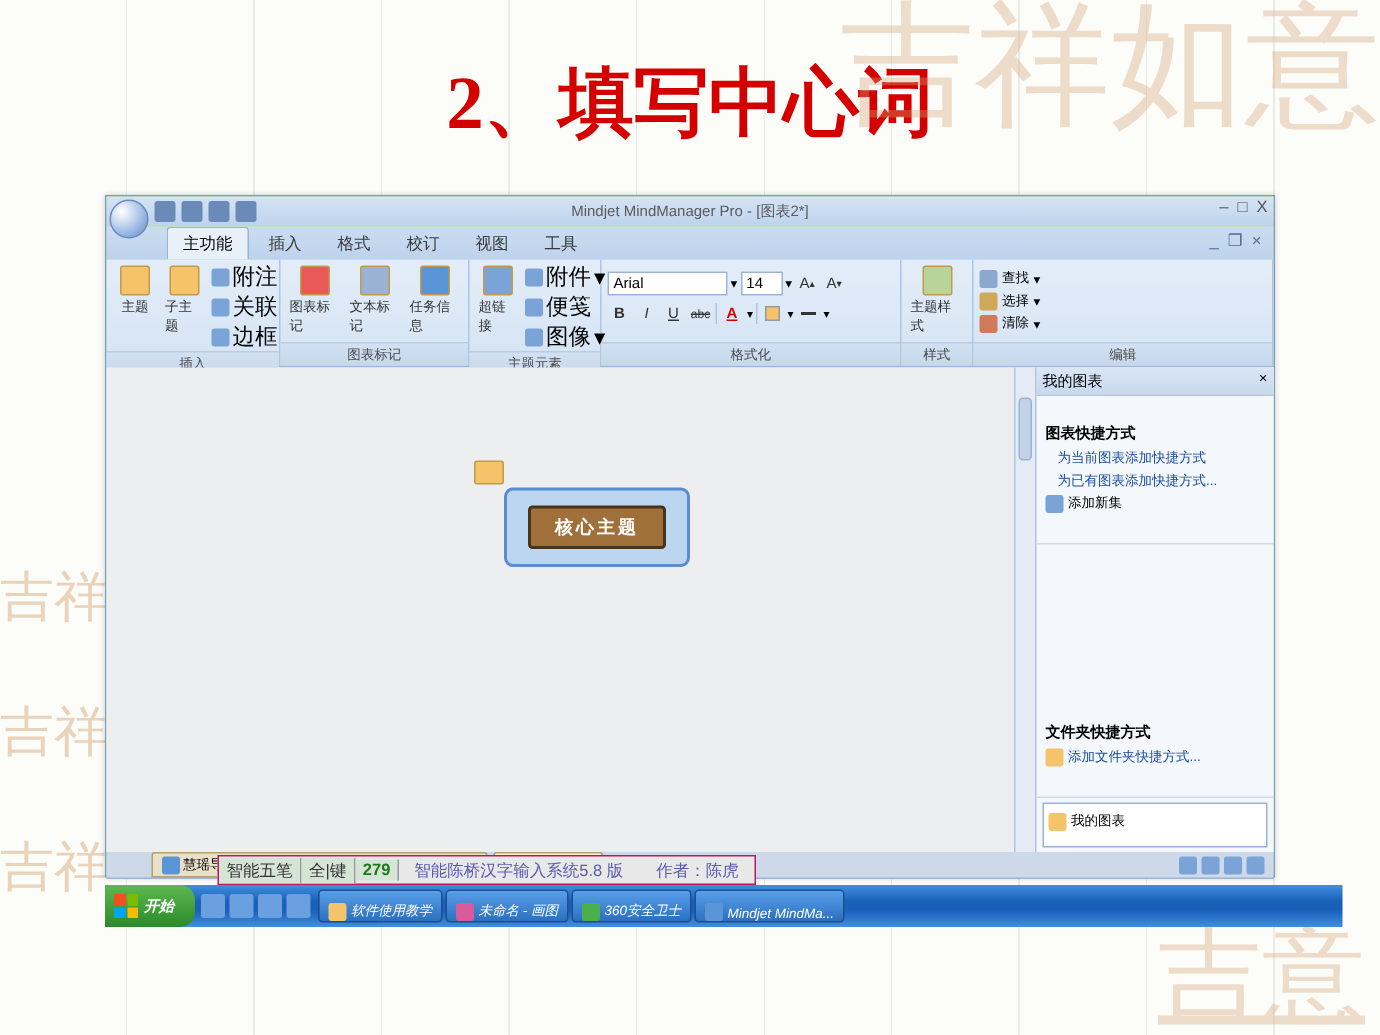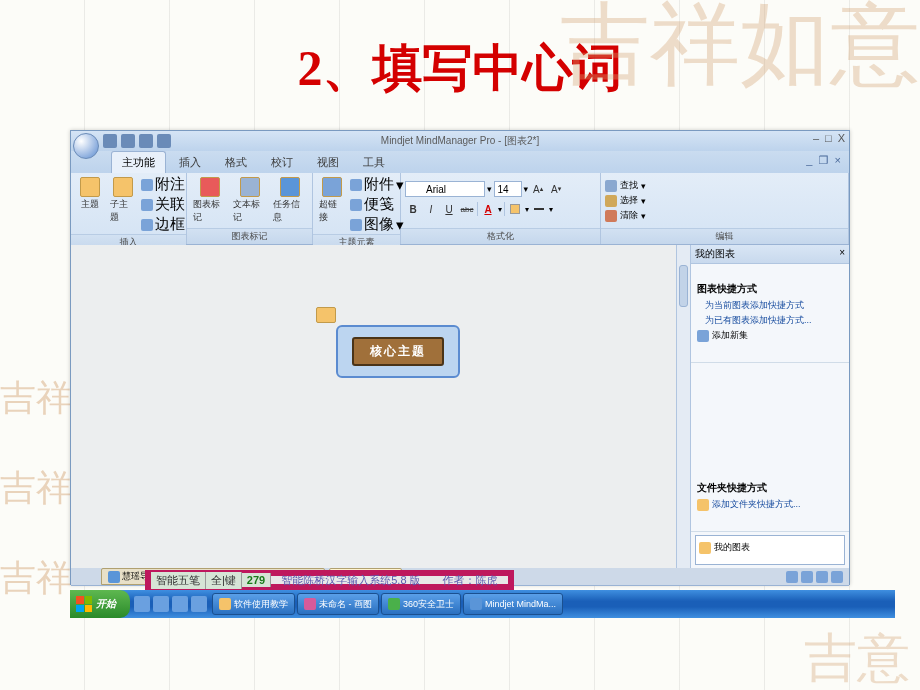--- a/index.html
+++ b/index.html
@@ -9,21 +9,21 @@
 .grid { position: absolute; inset: 0; background-image:
   repeating-linear-gradient(to right, transparent 0, transparent 84px, rgba(0,0,0,0.07) 84px, rgba(0,0,0,0.07) 85px);
 }
 
 
 .seal { position: absolute; color: #d4a373; opacity: 0.45; font-family: KaiTi, serif; line-height: 1; }
 .seal.big { right: 0; top: 0; font-size: 90px; opacity: 0.35; }
 .seal.s1 { left: 0; top: 380px; font-size: 36px; }
 .seal.s2 { left: 0; top: 470px; font-size: 36px; }
 .seal.s3 { left: 0; top: 560px; font-size: 36px; }
-.seal.s4 { right: 10px; bottom: 5px; font-size: 53px; opacity: 0.35; }
+.seal.s4 { right: 10px; bottom: 5px; font-size: 69px; opacity: 0.35; text-decoration: underline; }
 
 .slide-title { text-align: center; font-size: 50px; color: #d40000; font-weight: bold; margin-top: 35px; font-family: SimSun, serif; }
 
 
 .app-window { position: absolute; left: 70px; top: 130px; width: 780px; height: 455px; background: #bef264; border: 1px solid #7a9ac0; box-shadow: 0 0 4px rgba(0,0,0,0.2); }
 
 .titlebar { height: 20px; background: linear-gradient(#d5e4f5,#bdd3ec); display: flex; align-items: center; font-size: 10px; color: #3a3a3a; position: relative; }
 .office-btn { width: 26px; height: 26px; position: absolute; left: 2px; top: 2px; border-radius: 50%; background: radial-gradient(circle at 30% 30%, #fff, #5b8bd0); border: 1px solid #6a8bb8; z-index: 5; }
 .qat { margin-left: 32px; display: flex; gap: 4px; }
 .qat-icon { width: 14px; height: 14px; background: #6a8bb8; border-radius: 2px; }
@@ -44,21 +44,21 @@
 .rb-btn { display: flex; flex-direction: column; align-items: center; gap: 1px; padding: 2px; font-size: 9px; color: #333; min-width: 30px; }
 .rb-btn.big { min-width: 36px; }
 .rb-icon { width: 20px; height: 20px; background: #f5c36a; border: 1px solid #c29a4a; border-radius: 2px; }
 .rb-icon.lg { width: 26px; height: 26px; }
 .rb-col { display: flex; flex-direction: column; font-size: 15px; gap: 1px; }
 .rb-col .row { display: flex; align-items: center; gap: 2px; white-space: nowrap; }
 .mini-icon { width: 12px; height: 12px; background: #7aa3d8; border-radius: 2px; display: inline-block; }
 
 
 .fmt-row { display: flex; align-items: center; gap: 2px; }
-.font-name { width: 80px; height: 16px; background: #fff; border: 1px solid #9ab3d4; font-size: 10px; padding: 0 20px; display: flex; align-items: center; }
+.font-name { width: 80px; height: 16px; background: #fff; border: 1px solid #9ab3d4; font-size: 10px; padding: 0 3px; display: flex; align-items: center; }
 .font-size { width: 28px; height: 16px; background: #fff; border: 1px solid #9ab3d4; font-size: 10px; padding: 0 3px; display: flex; align-items: center; }
 .fmt-btn { width: 16px; height: 16px; border: 1px solid transparent; display: flex; align-items: center; justify-content: center; font-size: 10px; color: #333; }
 .sep { width: 1px; height: 14px; background: #b0c5e0; }
 
 .editrow { display:flex; align-items:center; gap:3px; font-size:9px; white-space:nowrap; }
 
 
 .workspace { display: flex; height: 323px; background: #edf2f8; }
 .canvas-area { flex: 1; background: #eceeef; position: relative; border-right: 1px solid #b0c5e0; }
 .right-panel { width: 158px; background: #f4f7fb; font-size: 10px; display: flex; flex-direction: column; }
@@ -75,34 +75,34 @@
 .topic-node { border: 2px solid #4a3418; background: #a0703a; color: #fff; font-size: 12px; padding: 4px 16px; border-radius: 3px; font-weight: bold; letter-spacing: 2px; }
 .topic-tag { position: absolute; left: -20px; top: -18px; width: 20px; height: 16px; background: #f5c36a; border: 1px solid #c29a4a; border-radius: 2px; }
 
 
 .doc-tabs { height: 18px; background: #cdd9e8; border-bottom: 1px solid #9ab3d4; display: flex; align-items: center; font-size: 9px; padding-left: 30px; gap: 4px; position: relative; }
 .doc-tab { background: #e8e0c8; border: 1px solid #b0a070; padding: 1px 6px; border-radius: 2px 2px 0 0; display: flex; align-items: center; gap: 2px; }
 .doc-tab.active { background: #fff4d0; }
 .tab-close { color: #a04040; font-size: 8px; }
 
 
-.ime-bar { position: absolute; left: 145px; top: 570px; height: 20px; display: flex; align-items: center; font-size: 11px; background: #e8e8e8; border: 6px solid #be185d; }
+.ime-bar { position: absolute; left: 145px; top: 570px; height: 20px; display: flex; align-items: center; font-size: 11px; background: #e8e8e8; border: 1px solid #be185d; }
 .ime-part { padding: 1px 5px; border-right: 1px solid #999; color: #333; background: #d6e4d6; }
 .ime-part.num { color: #1a7a1a; font-weight: bold; }
 .ime-text { padding: 1px 10px; color: #5a5ab0; }
 
 
 .taskbar { position: absolute; left: 70px; top: 590px; width: 825px; height: 28px; background: linear-gradient(#3f8fe0, #1a5fb8 40%, #1a5fb8 60%, #3f8fe0); display: flex; align-items: center; font-size: 10px; color: #fff; }
 .start-btn { height: 28px; padding: 0 14px 0 6px; background: linear-gradient(#5eb850, #2a8a2a); border-radius: 0 10px 10px 0; display: flex; align-items: center; gap: 4px; font-weight: bold; font-style: italic; }
 .win-flag { width: 16px; height: 16px; display: grid; grid-template: 1fr 1fr / 1fr 1fr; gap: 1px; }
 .win-flag div:nth-child(1){background:#f25022;} .win-flag div:nth-child(2){background:#7fba00;}
 .win-flag div:nth-child(3){background:#00a4ef;} .win-flag div:nth-child(4){background:#ffb900;}
 .ql { display: flex; gap: 3px; margin: 0 4px; }
 .ql-icon { width: 16px; height: 16px; background: #6aa0e0; border-radius: 2px; }
-.task-btn { height: 22px; padding: 0 6px; margin: 0 1px; background: linear-gradient(#5a9fe8,#2a70c0); border: 1px solid #1a5090; border-radius: 3px; display: flex; align-items: center; gap: 3px; max-width: 110px; white-space: nowrap; overflow: hidden; font-size: 9px; }
+.task-btn { height: 22px; padding: 0 6px; margin: 0 1px; background: linear-gradient(#5a9fe8,#2a70c0); border: 1px solid #1a5090; border-radius: 3px; display: flex; align-items: flex-end; gap: 3px; max-width: 110px; white-space: nowrap; overflow: hidden; font-size: 9px; font-style: italic; }
 .task-btn .ti { width: 12px; height: 12px; background: #f5c36a; border-radius: 2px; }
 .tray { margin-left: auto; display: flex; align-items: center; gap: 3px; padding: 0 4px; background: linear-gradient(#2a78d0,#1a5fb8); height: 28px; }
 .tray-icon { width: 12px; height: 12px; background: #88b8ff; border-radius: 2px; }
 .clock { font-size: 10px; padding: 0 4px; }
 
 .scroll-v { position: absolute; right: 0; top: 0; bottom: 0; width: 14px; background: #e4ebf4; border-left: 1px solid #b0c5e0; }
 .scroll-v::before { content:""; position: absolute; left:2px; top:20px; right:2px; height:40px; background:#c2d3e8; border:1px solid #9ab3d4; border-radius:3px; }
 </style>
 </head>
 <body>
@@ -243,20 +243,29 @@
           <span style="font-size:8px">▾</span>
           <div class="fmt-btn">
               <span style="display:inline-block;width:10px;height:2px;background:#333"></span>
             </div>
           <span style="font-size:8px">▾</span>
         </div>
       </div>
       <div class="group-label">格式化</div>
     </div>
 
+    <div class="group" style="width:48px">
+      <div class="group-body">
+        <div class="rb-btn">
+            <div class="rb-icon" style="background:#b8d49a"></div>
+            <span>主题样式</span>
+          </div>
+      </div>
+      <div class="group-label">样式</div>
+    </div>
 
     <div class="group" style="flex:1">
       <div class="group-body" style="flex-direction:column;gap:2px;padding-top:4px">
         <div class="editrow"><span class="mini-icon" style="background:#8aa8d0"></span><span>查找</span> ▾</div>
         <div class="editrow"><span class="mini-icon" style="background:#d0a85a"></span><span>选择</span> ▾</div>
         <div class="editrow"><span class="mini-icon" style="background:#d07a5a"></span><span>清除</span> ▾</div>
       </div>
       <div class="group-label">编辑</div>
     </div>
   </div>

